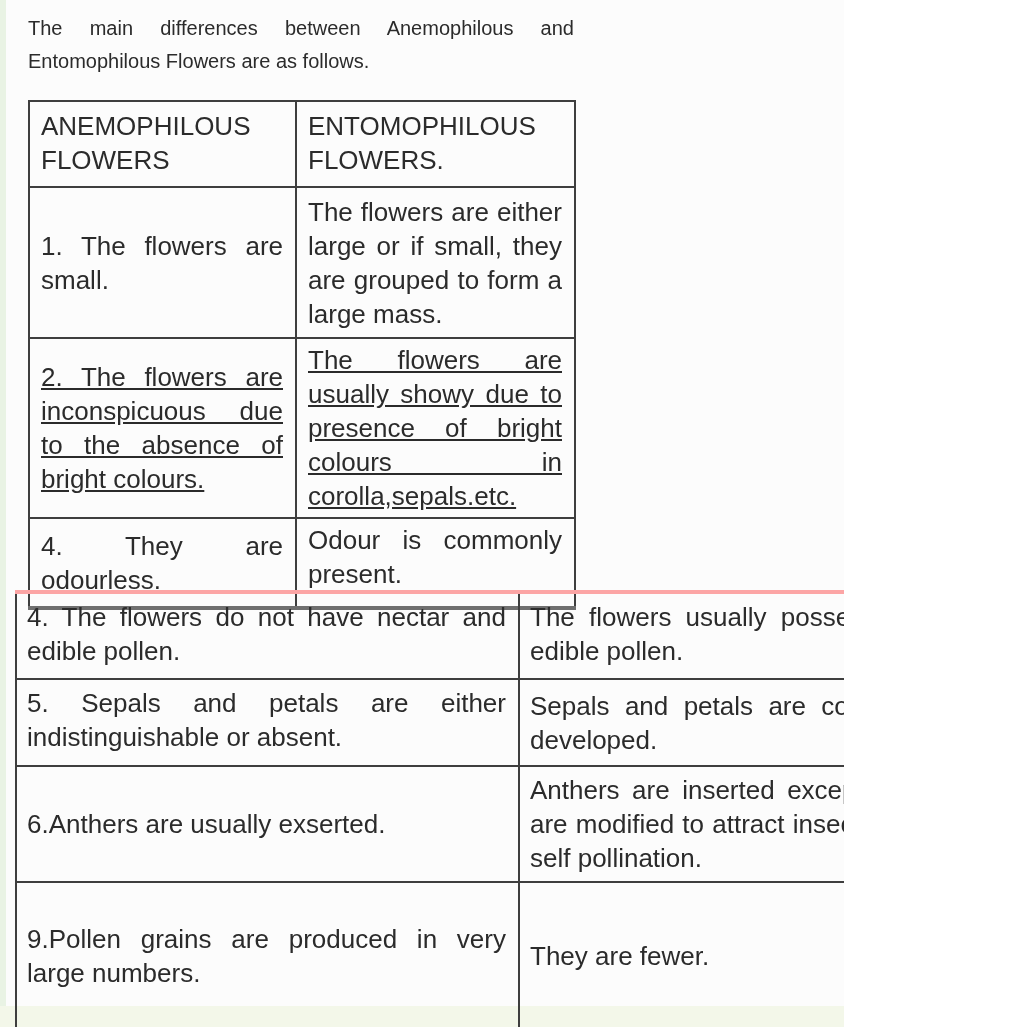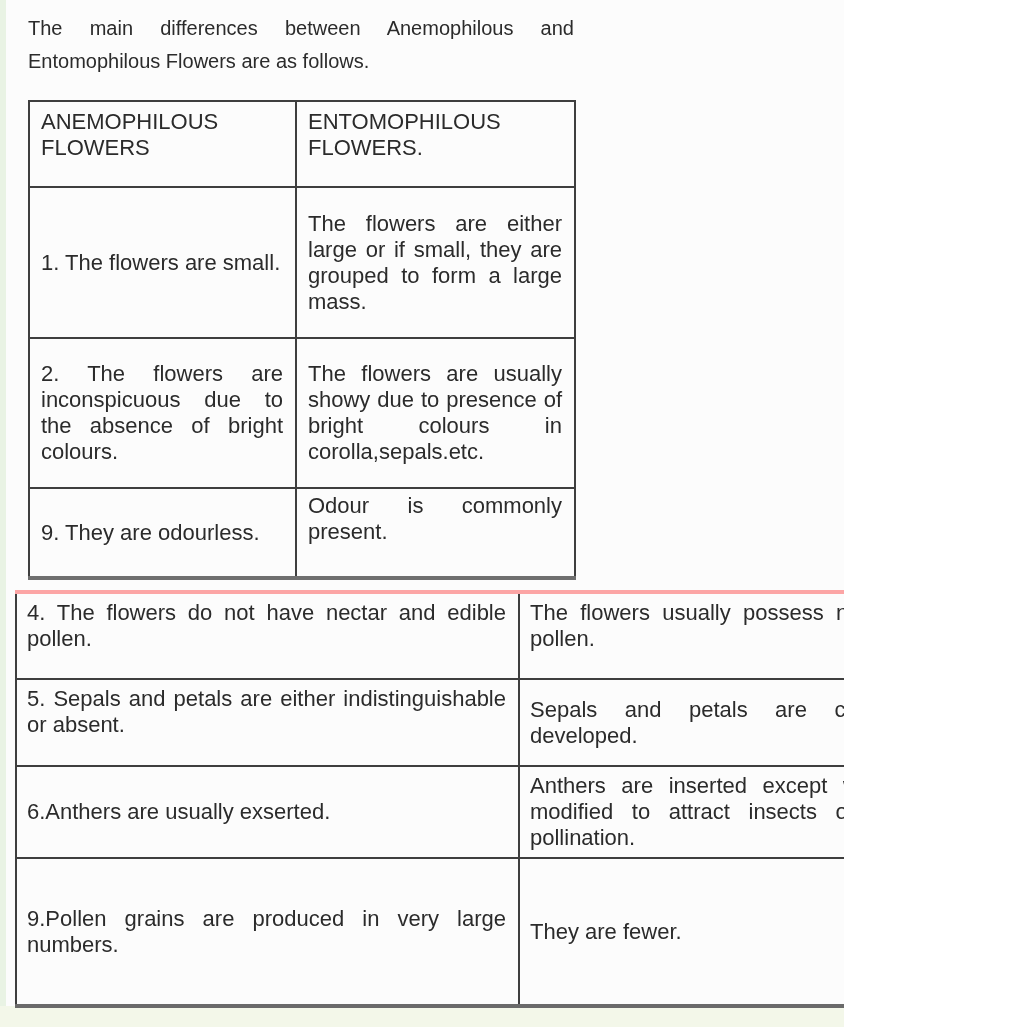--- a/index.html
+++ b/index.html
@@ -31,39 +31,39 @@
     line-height: 32.5px;
     text-align: justify;
   }
   table {
     border-collapse: collapse;
     table-layout: fixed;
   }
   th, td {
     border: 2px solid #3e3e3e;
     padding: 4px 12px 4px 11px;
-    font-size: 22px;
-    line-height: 26px;
+    font-size: 26px;
+    line-height: 34px;
     text-align: justify;
     font-weight: normal;
     overflow: hidden;
   }
   .vt { vertical-align: top; }
   .vm { vertical-align: middle; }
   .t1 {
     position: absolute;
     left: 28px; top: 100px;
     width: 546px;
     border-bottom: 4px solid #6f6f6f;
   }
   .t1 .c1 { width: 267px; }
   .t1 .c2 { width: 279px; }
   .t1 .row-header { height: 86px; }
   .t1 .row-1 { height: 151px; }
-  .t1 .row-2 { height: 150px; }
+  .t1 .row-2 { height: 150px; text-decoration: underline; }
   .t1 .row-3 { height: 90px; }
   .t1 th { padding-top: 7px; }
   .t2 {
     position: absolute;
     left: 15px; top: 590px;
     width: 997px;
     border-top: 4px solid #fca5a5;
     border-bottom: 4px solid #6a6a6a;
   }
   .t2 .c1 { width: 503px; }
@@ -95,21 +95,21 @@
       </tr>
       <tr class="row-1">
         <td class="vm">1. The flowers  are small.</td>
         <td class="vm">The flowers are either large or if small, they are grouped to form a large mass.</td>
       </tr>
       <tr class="row-2">
         <td class="vm">2. The flowers are inconspicuous due to the absence of bright colours.</td>
         <td class="vm">The flowers are usually showy due to presence of bright colours in corolla,sepals.etc.</td>
       </tr>
       <tr class="row-3">
-        <td class="vm">9. They are odourless.</td>
+        <td class="vm">4. They are odourless.</td>
         <td class="vt">Odour is commonly present.</td>
       </tr>
     </tbody>
   </table>
 
   <table class="t2">
     <colgroup>
         <col class="c1">
         <col class="c2">
       </colgroup>

